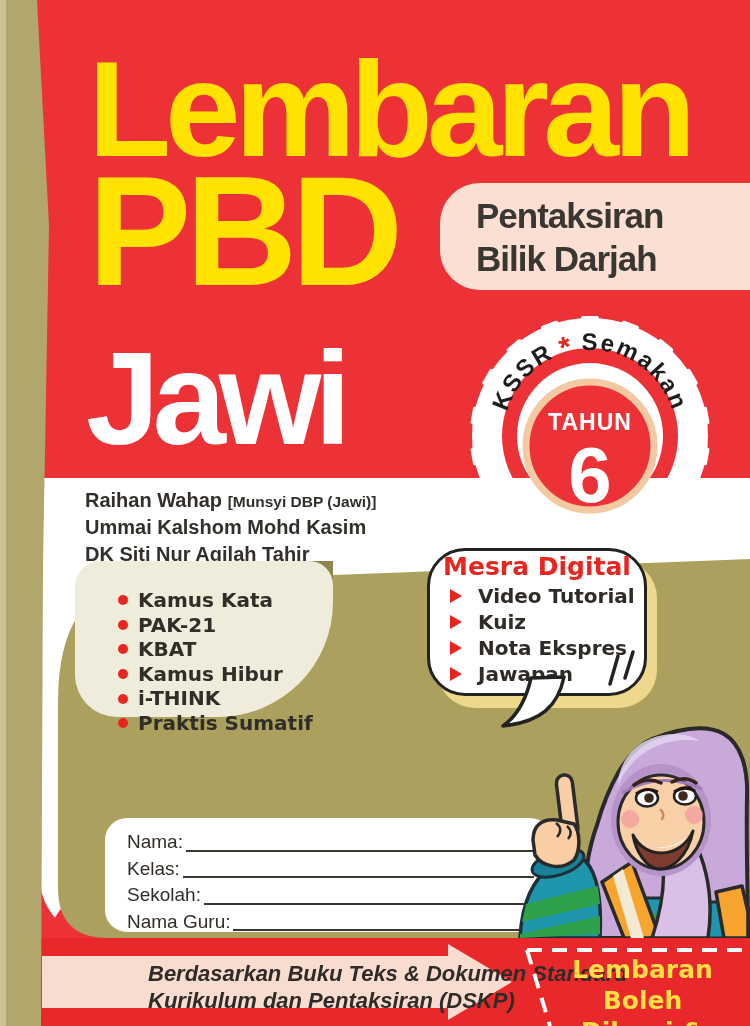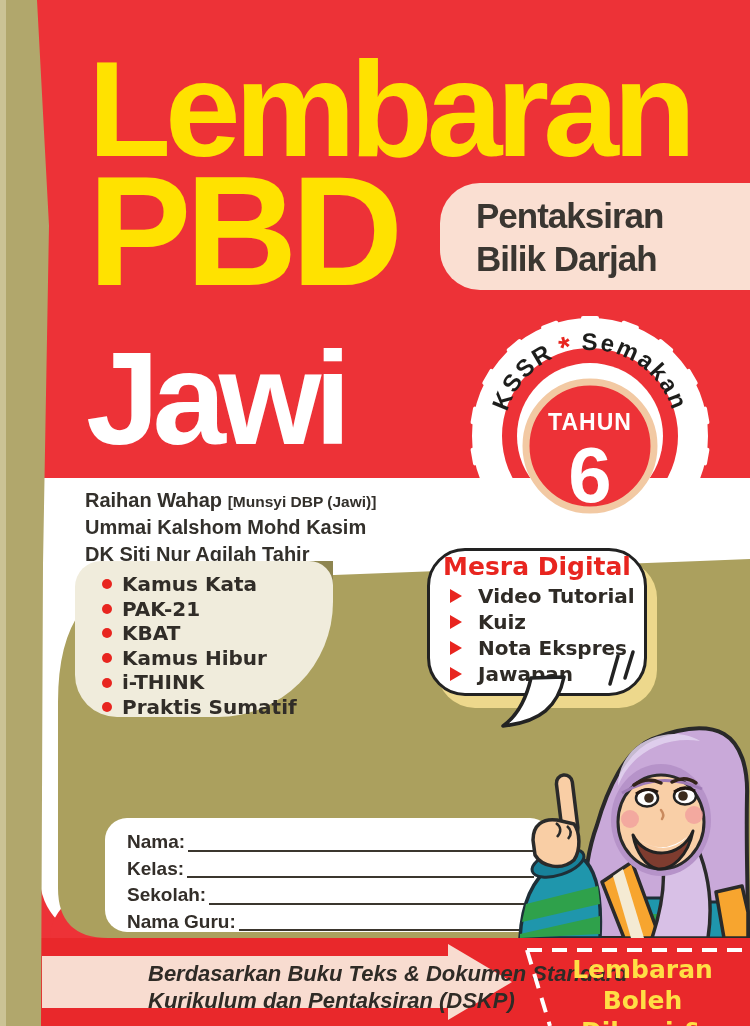--- a/index.html
+++ b/index.html
@@ -34,21 +34,21 @@
   .authors{left:85px;top:487px;z-index:4;color:#33302B;font-weight:bold;}
   .authors .aline{height:27px;line-height:27px;font-size:20px;white-space:nowrap;}
   .authors .note{font-size:15.5px;}
 
   
   .features-fold{left:300px;top:561px;width:33px;height:26px;background:#8E8550;
                  clip-path:polygon(0 0,100% 0,100% 100%);z-index:3;}
   .features-bubble{left:75px;top:561px;width:258px;height:156px;background:#F0ECDC;
                    border-radius:26px 24px 115px 42px;z-index:4;box-sizing:border-box;
                    padding:11px 0 0 27px;}
-  .features-bubble ul{margin:0;padding:0;list-style:none;}
+  .features-bubble ul{margin:16px;padding:0;list-style:none;}
   .features-bubble li{display:flex;align-items:center;gap:10px;line-height:24.6px;
                       font-family:"DejaVu Sans",sans-serif;font-size:20px;font-weight:bold;color:#312D28;}
   .dot{width:10px;height:10px;border-radius:50%;background:#E8251F;flex:0 0 auto;}
 
   
   .speech-shadow{left:437px;top:560px;width:220px;height:148px;background:#EDD88C;
                  border-radius:38px;z-index:4;}
   .speech-bubble{left:427px;top:548px;width:220px;height:148px;background:#fff;
                  border:3.5px solid #222;border-radius:38px;z-index:4;box-sizing:border-box;}
   .speech-title{margin-top:1px;text-align:center;font-size:25px;font-weight:bold;color:#E8251F;
@@ -58,21 +58,21 @@
                font-family:"DejaVu Sans",sans-serif;font-size:20px;font-weight:bold;color:#2F2B26;}
   .tri{width:0;height:0;border-left:12px solid #E8251F;border-top:7px solid transparent;
        border-bottom:7px solid transparent;flex:0 0 auto;}
   .speech-tail-svg{left:495px;top:674px;width:90px;height:64px;z-index:4;}
   .speech-marks-svg{left:598px;top:646px;width:45px;height:45px;z-index:4;}
 
   
   .form-box{left:105px;top:818px;width:447px;height:114px;background:#fff;border-radius:22px;
             z-index:4;box-sizing:border-box;padding:11px 16px 8px 22px;}
   .form-row{display:flex;height:26.5px;}
-  .form-row .lbl{font-size:19px;font-weight:bold;color:#332E29;line-height:26.5px;white-space:nowrap;}
+  .form-row .lbl{font-size:19px;font-weight:normal;color:#332E29;line-height:26.5px;white-space:nowrap;}
   .form-row .line{flex:1;border-bottom:2px solid #3B362E;margin:0 2px 4px 3px;}
 
   .girl-svg{left:500px;top:690px;width:250px;height:248px;z-index:5;}
 
   
   .bottom-band{left:0;top:938px;width:750px;height:88px;background:#E9282B;z-index:6;}
   .arrow-body{left:42px;top:18px;width:406px;height:52px;background:#F8DCD0;}
   .arrow-head{left:448px;top:6px;width:0;height:0;border-top:38px solid transparent;
               border-bottom:38px solid transparent;border-left:64px solid #F8DCD0;}
   .basis-text{left:148px;top:23px;font-size:22px;font-weight:bold;font-style:italic;

